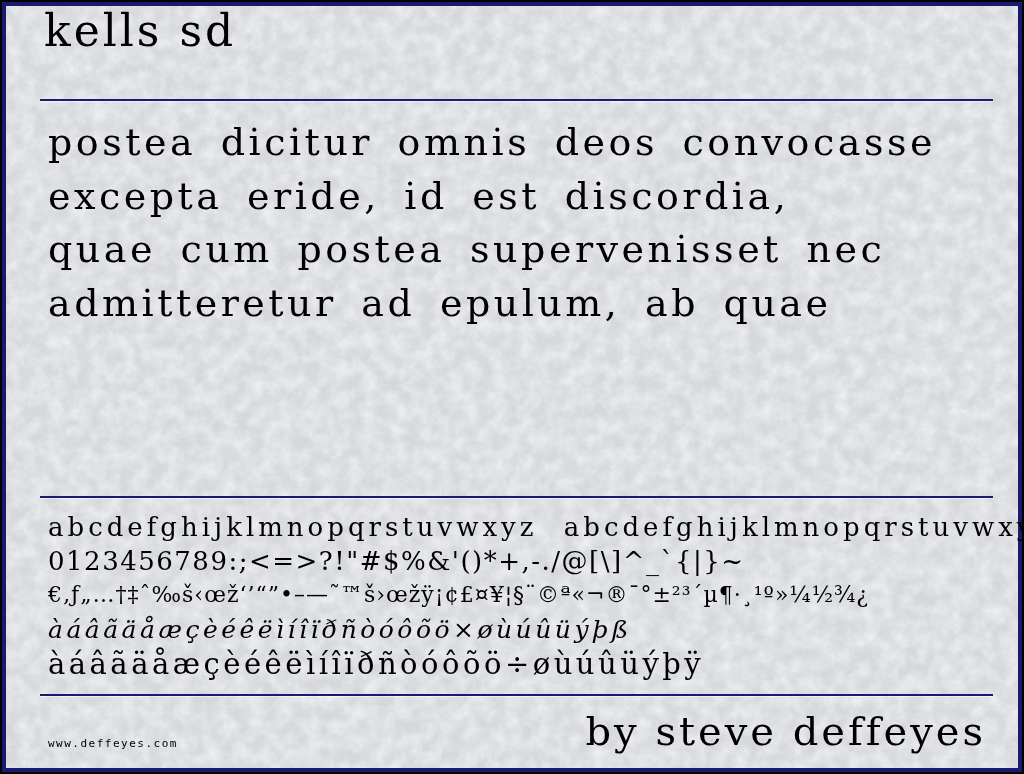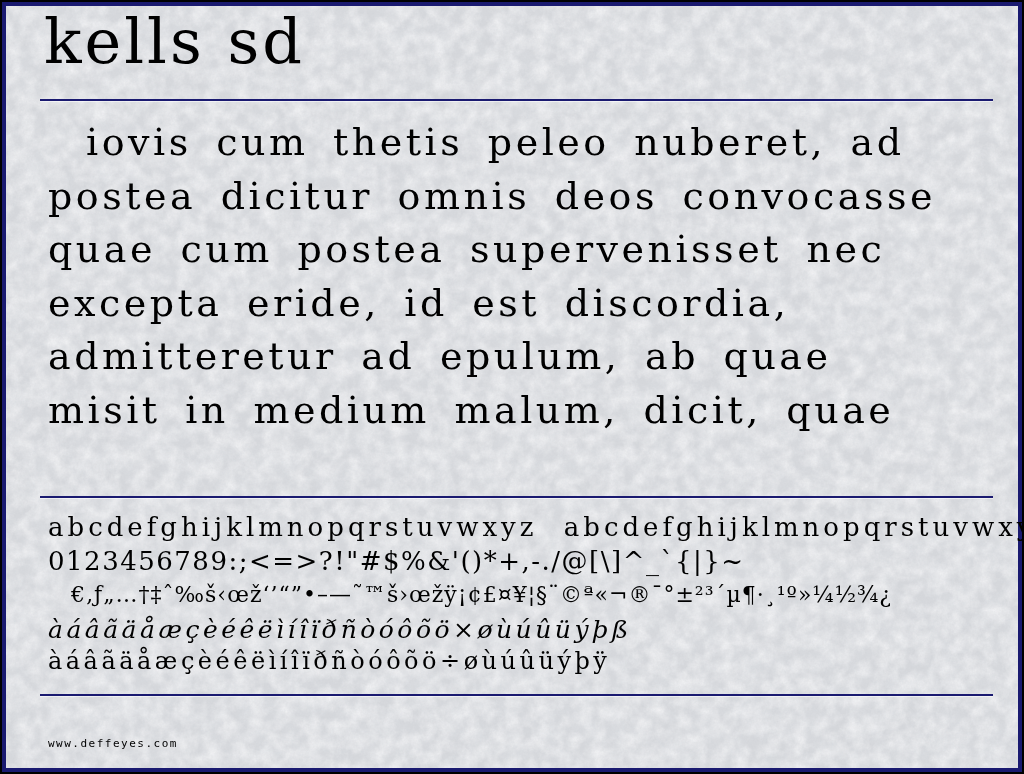--- a/index.html
+++ b/index.html
@@ -17,21 +17,21 @@
     border:4px solid #1a1a70;
     box-sizing:border-box;
     background:#d7d9dd;
     overflow:hidden;
   }
   .texture{position:absolute;left:0;top:0;width:100%;height:100%;display:block;}
   .content{position:absolute;left:0;top:0;width:100%;height:100%;z-index:2;}
 
   .title{
     position:absolute;left:44px;top:6px;
-    font-size:62px;line-height:1.15;
+    font-size:44px;line-height:1.15;
     letter-spacing:3px;
     white-space:nowrap;
   }
   .rule{
     position:absolute;left:40px;width:953px;height:2px;
     background:#1a1a70;
     box-shadow:0 1px 0 rgba(255,255,255,0.55);
   }
   .rule-1{top:99px;}
   .rule-2{top:496px;}
@@ -46,23 +46,23 @@
     white-space:nowrap;
   }
   .para-line.indent{padding-left:38px;}
 
   .glyph-line{
     position:absolute;left:48px;
     white-space:nowrap;
   }
   .glyph-alphabet{top:512px;font-size:26px;letter-spacing:4px;word-spacing:14px;}
   .glyph-numerals{top:546px;font-size:26px;letter-spacing:1.5px;}
-  .glyph-symbols{top:582px;font-size:22px;letter-spacing:1px;margin-left:23px;}
+  .glyph-symbols{top:582px;font-size:22px;letter-spacing:1px;}
   .glyph-accents-upper{top:615px;font-size:25px;letter-spacing:3.5px;font-style:italic;}
-  .glyph-accents-lower{top:647px;font-size:24px;letter-spacing:3.5px;}
+  .glyph-accents-lower{top:647px;font-size:29px;letter-spacing:3.5px;}
 
   .website{
     position:absolute;left:48px;top:737px;
     font-family:"DejaVu Sans Mono", monospace;
     font-size:11px;letter-spacing:1.5px;text-align:center;
   }
   .credit{
     position:absolute;right:38px;top:708px;
     font-size:40px;letter-spacing:3px;
     white-space:nowrap;
@@ -96,34 +96,33 @@
     </svg>
   </div>
 
   <div class="content">
 
     <div class="title">kells sd</div>
 
     <div class="rule rule-1"></div>
 
     <div class="paragraph">
-      <div class="para-line indent">iovis cum thetis peleo nuberet, ad</div>
       <div class="para-line">postea dicitur omnis deos convocasse</div>
+      <div class="para-line">excepta eride, id est discordia,</div>
       <div class="para-line">quae cum postea supervenisset nec</div>
-      <div class="para-line">excepta eride, id est discordia,</div>
       <div class="para-line">admitteretur ad epulum, ab quae</div>
-      <div class="para-line">misit in medium malum, dicit, quae</div>
     </div>
 
     <div class="rule rule-2"></div>
 
     <div class="glyph-line glyph-alphabet">abcdefghijklmnopqrstuvwxyz abcdefghijklmnopqrstuvwxyz</div>
     <div class="glyph-line glyph-numerals">0123456789:;&lt;=&gt;?!"#$%&amp;'()*+,-./@[\]^_`{|}~</div>
     <div class="glyph-line glyph-symbols">€‚ƒ„…†‡ˆ‰š‹œž‘’“”•–—˜™š›œžÿ¡¢£¤¥¦§¨©ª«¬®¯°±²³´µ¶·¸¹º»¼½¾¿</div>
     <div class="glyph-line glyph-accents-upper">àáâãäåæçèéêëìíîïðñòóôõö×øùúûüýþß</div>
     <div class="glyph-line glyph-accents-lower">àáâãäåæçèéêëìíîïðñòóôõö÷øùúûüýþÿ</div>
 
     <div class="rule rule-3"></div>
 
     <div class="website">www.deffeyes.com</div>
+    <div class="credit">by steve deffeyes</div>
 
   </div>
 </div>
 
 </body></html>

